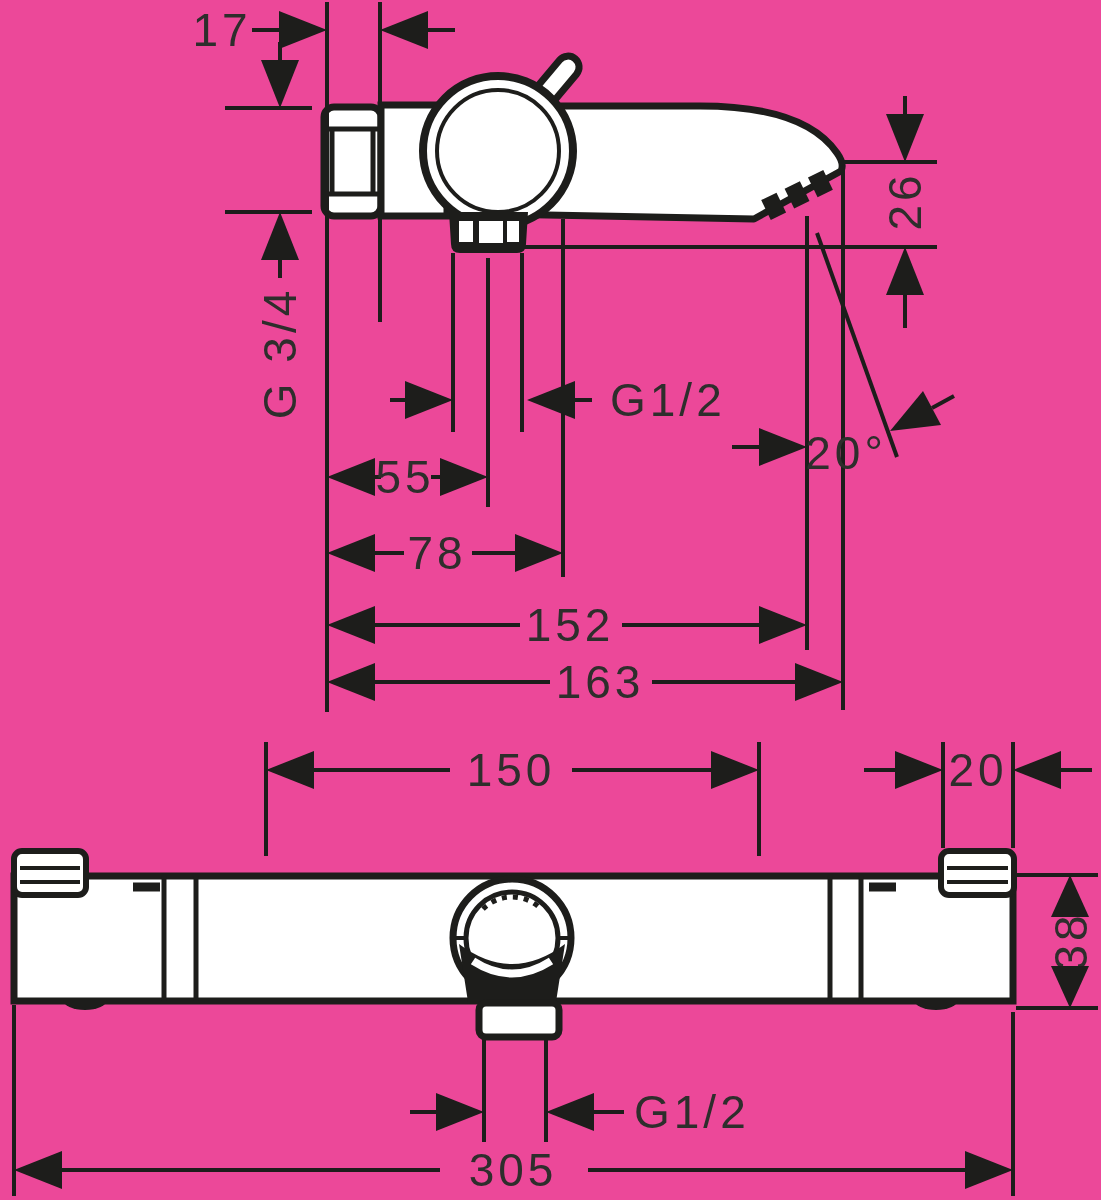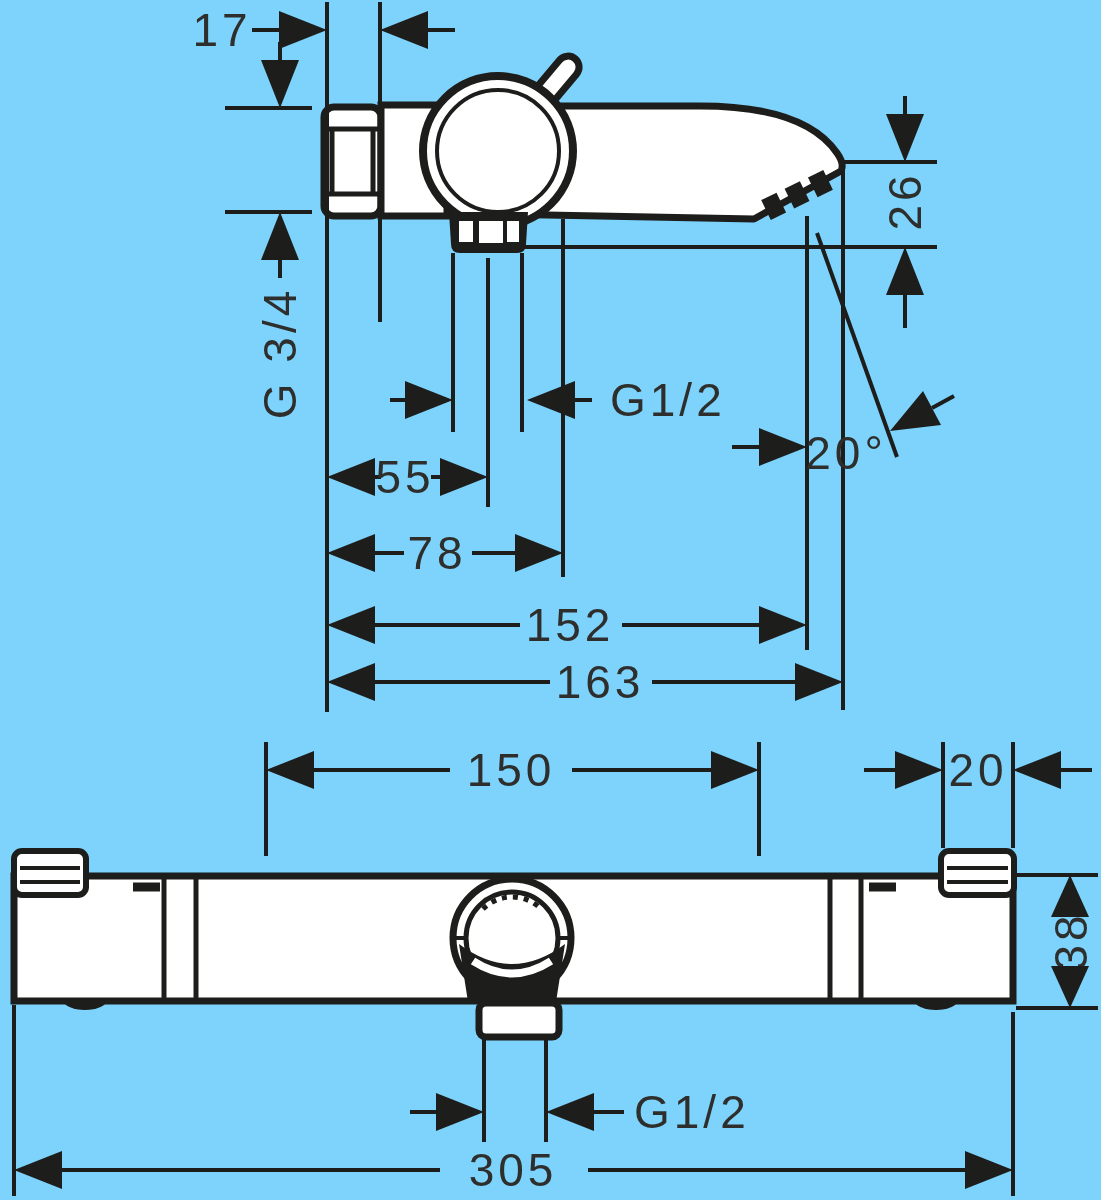--- a/index.html
+++ b/index.html
@@ -4,21 +4,21 @@
 <style>
   html, body {
     margin: 0;
     padding: 0;
     background: #ffffff;
   }
   .stage {
     position: relative;
     width: 1101px;
     height: 1200px;
-    background: #7dd3fc;
+    background: #ec4899;
     overflow: hidden;
   }
   svg { display: block; }
   svg text {
     font-family: "Liberation Sans", "DejaVu Sans", sans-serif;
     font-size: 46px;
     letter-spacing: 4px;
     fill: #2e2e2c;
   }
   .ink-line   { stroke: #1d1d1b; fill: none; }

